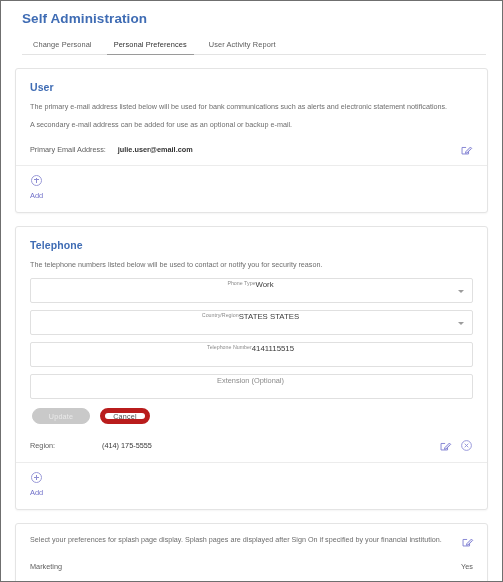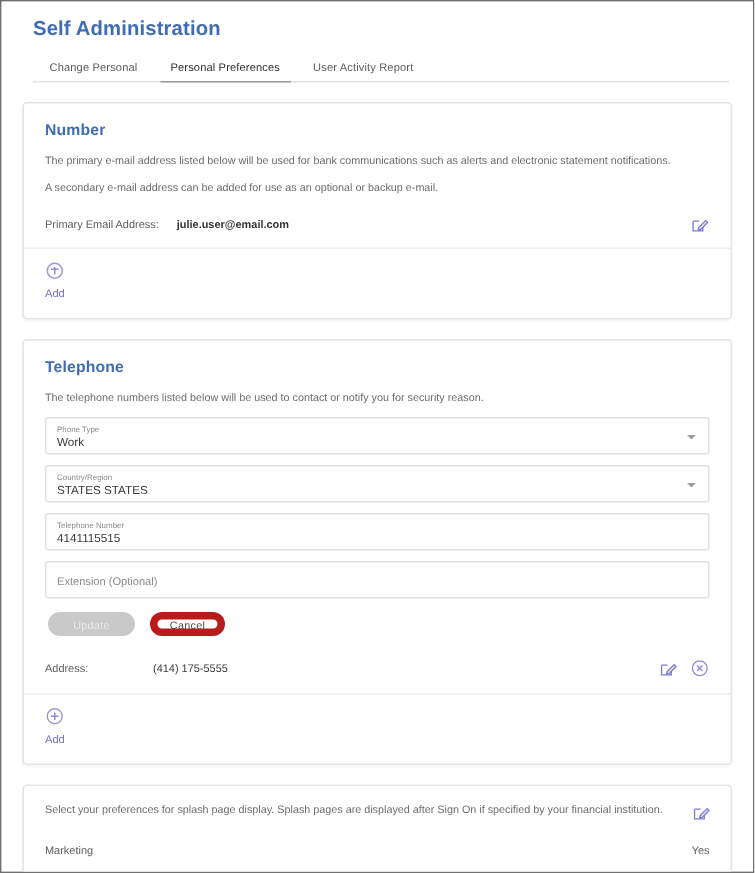--- a/index.html
+++ b/index.html
@@ -153,21 +153,20 @@
   .field {
     border: 1px solid #e0e0e0;
     border-radius: 2px;
     height: 25px;
     box-sizing: border-box;
     position: relative;
     padding: 2px 9px 0 7px;
     margin-bottom: 7px;
     background: #fff;
     display: flex;
-    flex-direction: column;
     justify-content: center;
     cursor: text;
   }
   .field-label {
     font-size: 5.3px;
     color: #8b8b8b;
     line-height: 1;
     margin-bottom: 1.5px;
   }
   .field-value {
@@ -259,21 +258,21 @@
 
   <div class="page-title">Self Administration</div>
 
   <div class="tabs">
     <div class="tab">Change Personal</div>
     <div class="tab active">Personal Preferences</div>
     <div class="tab">User Activity Report</div>
   </div>
 
   <div class="card">
-    <div class="card-title">Number</div>
+    <div class="card-title">User</div>
     <div class="card-desc">The primary e-mail address listed below will be used for bank communications such as alerts and electronic statement notifications.</div>
     <div class="card-desc tight">A secondary e-mail address can be added for use as an optional or backup e-mail.</div>
 
     <div class="kv-row">
       <span class="kv-label">Primary Email Address:</span>
       <span class="kv-value">julie.user@email.com</span>
       <span class="kv-spacer"></span>
       <span class="icon-btn">
         <svg viewBox="0 0 16 16" fill="none" stroke="#7b7bd0" stroke-width="1.1">
           <path d="M2.5 5.5 v8 h8 v-4"></path>
@@ -315,21 +314,21 @@
     <div class="field">
       <span class="field-placeholder">Extension (Optional)</span>
     </div>
 
     <div class="btn-row">
       <span class="btn btn-disabled">Update</span>
       <span class="btn btn-outline">Cancel</span>
     </div>
 
     <div class="list-row">
-      <span class="lr-label">Address:</span>
+      <span class="lr-label">Region:</span>
       <span class="lr-value">(414) 175-5555</span>
       <span class="lr-icons">
         <span class="icon-btn">
           <svg viewBox="0 0 16 16" fill="none" stroke="#7b7bd0" stroke-width="1.1">
             <path d="M2.5 5.5 v8 h8 v-4"></path>
             <path d="M2.5 5.5 h5"></path>
             <path d="M7.2 10.6 l5.6-5.6 1.6 1.6 -5.6 5.6 -2.1 .5 .5-2.1 z" fill="#e7e7f8"></path>
           </svg>
         </span>
         <span class="icon-btn">

